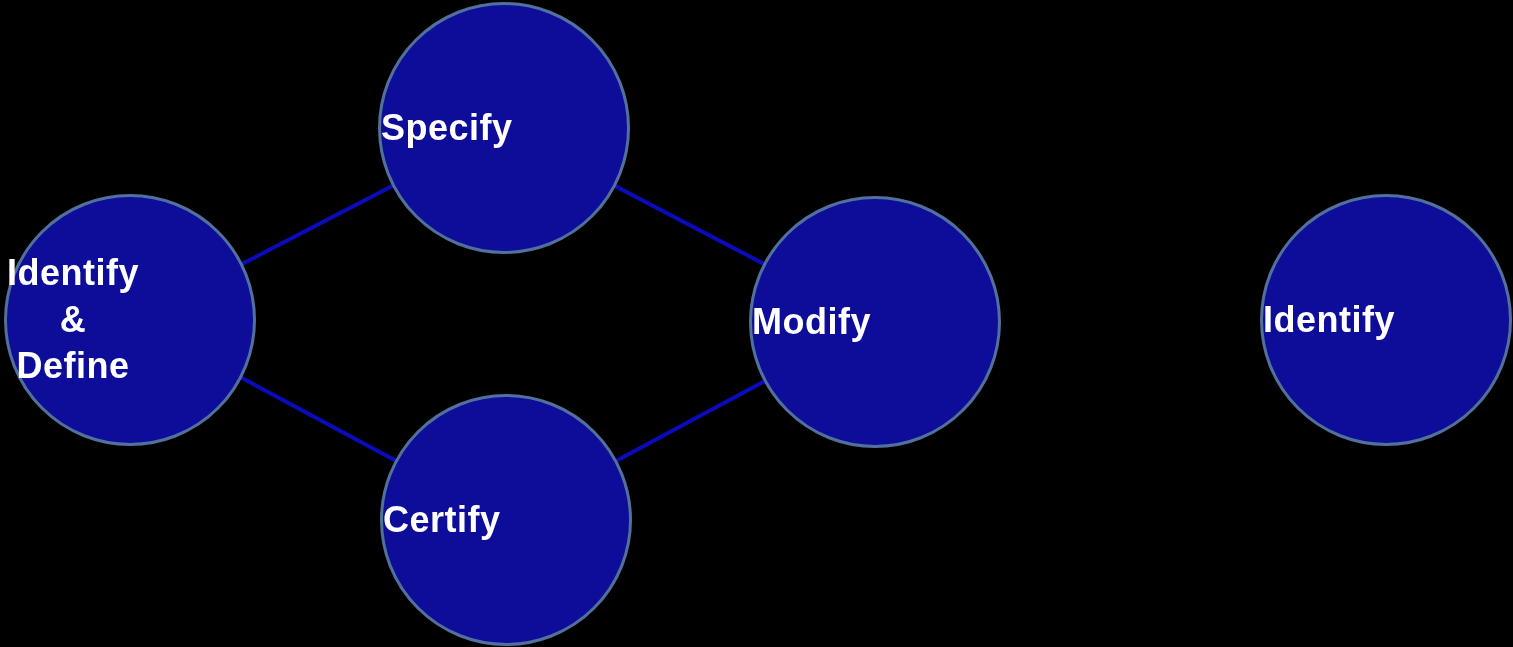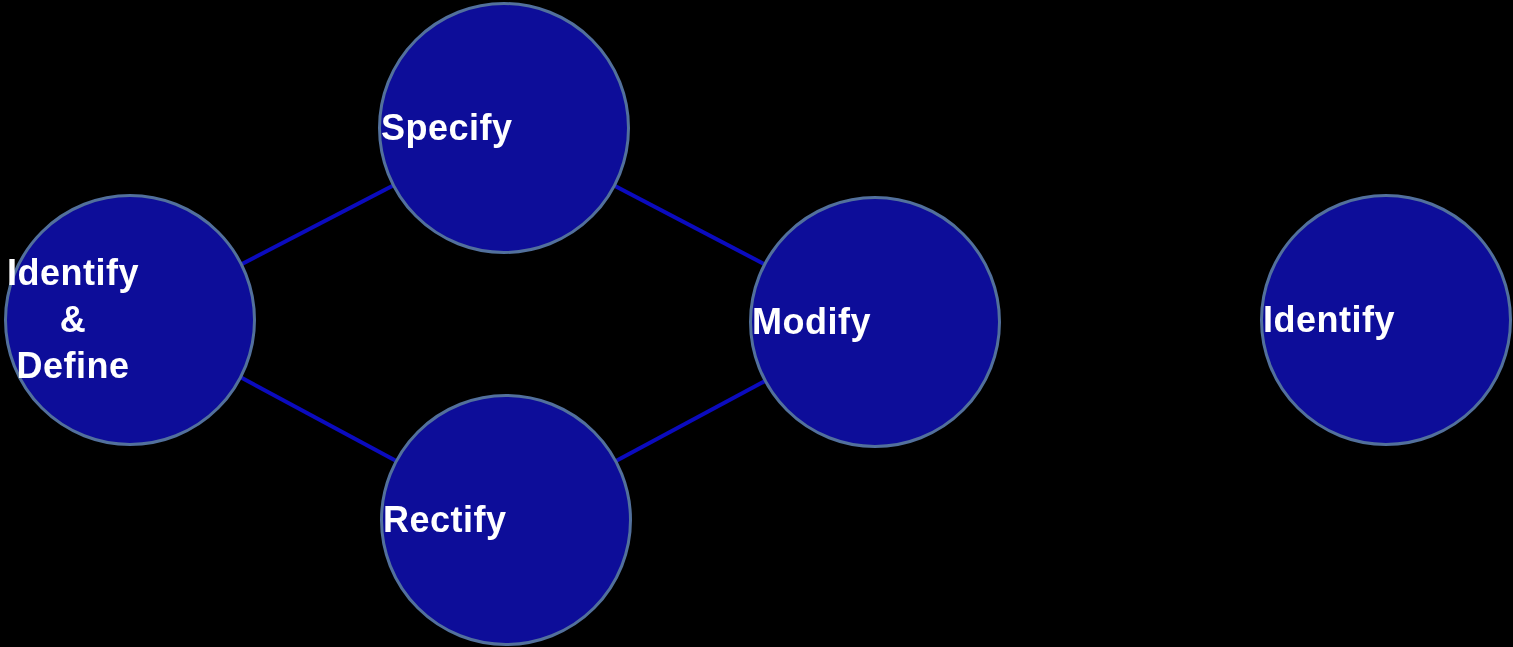--- a/index.html
+++ b/index.html
@@ -72,21 +72,21 @@
     <span class="node-label">Identify
 &amp;
 Define</span>
   </div>
 
   <div class="node node-specify">
     <span class="node-label">Specify</span>
   </div>
 
   <div class="node node-certify">
-    <span class="node-label">Rectify</span>
+    <span class="node-label">Certify</span>
   </div>
 
   <div class="node node-modify">
     <span class="node-label">Modify</span>
   </div>
 
 
   <div class="node node-rectify">
     <span class="node-label">Identify</span>
   </div>

